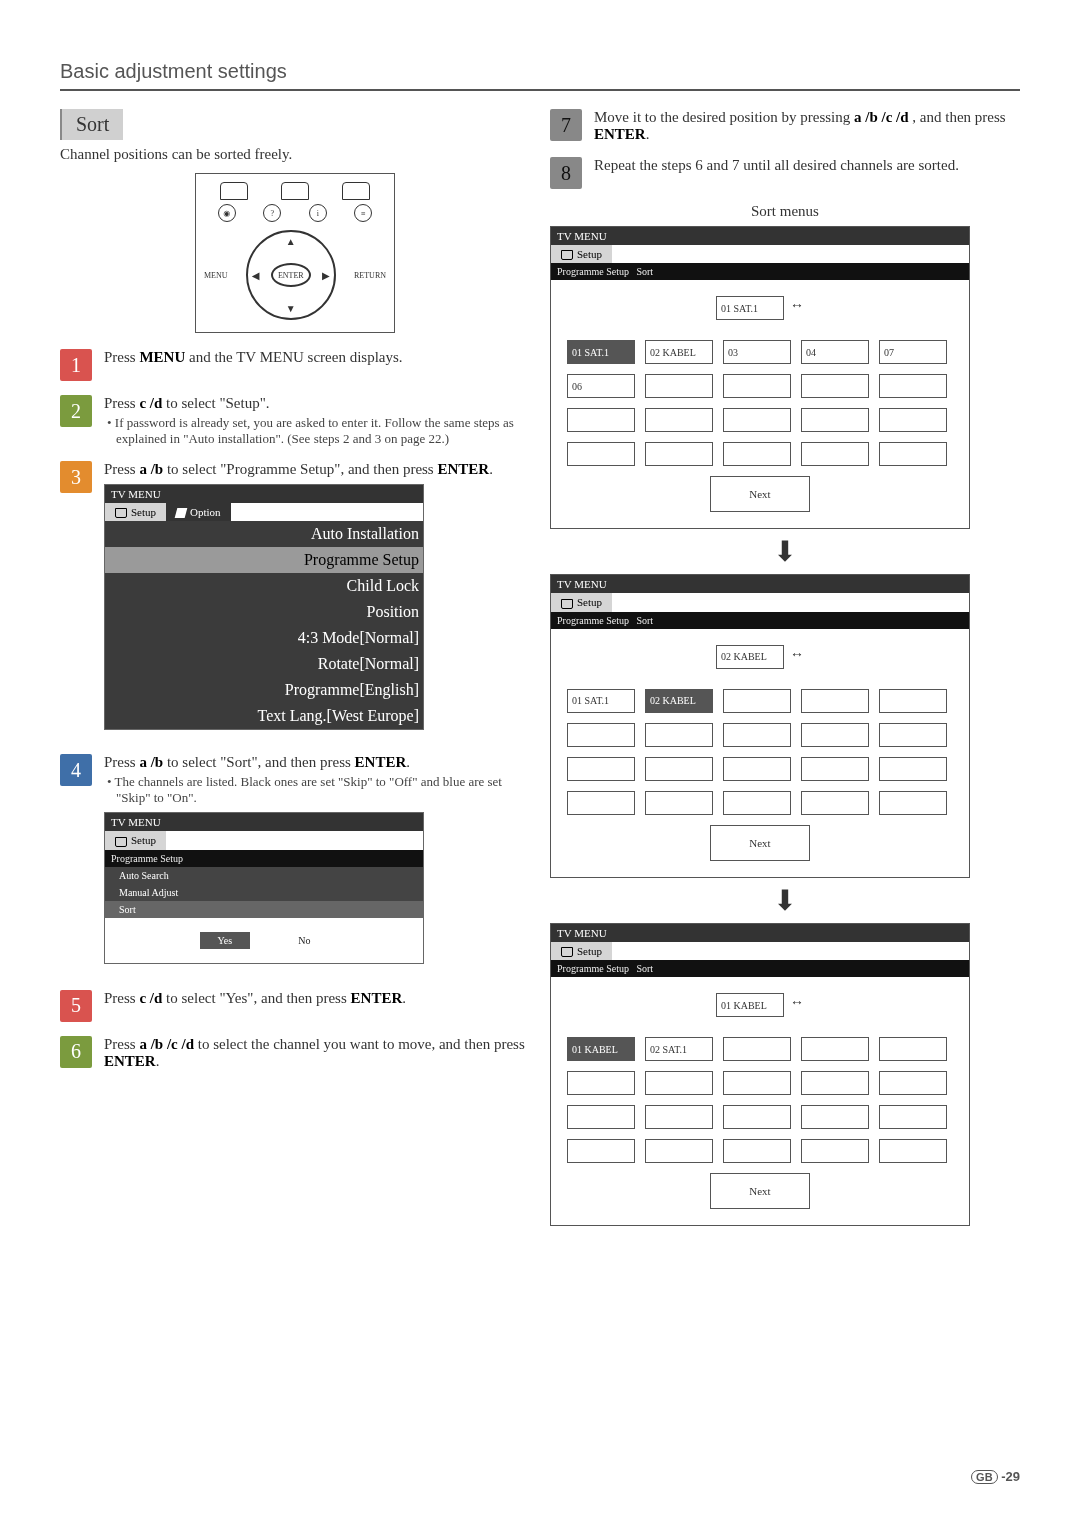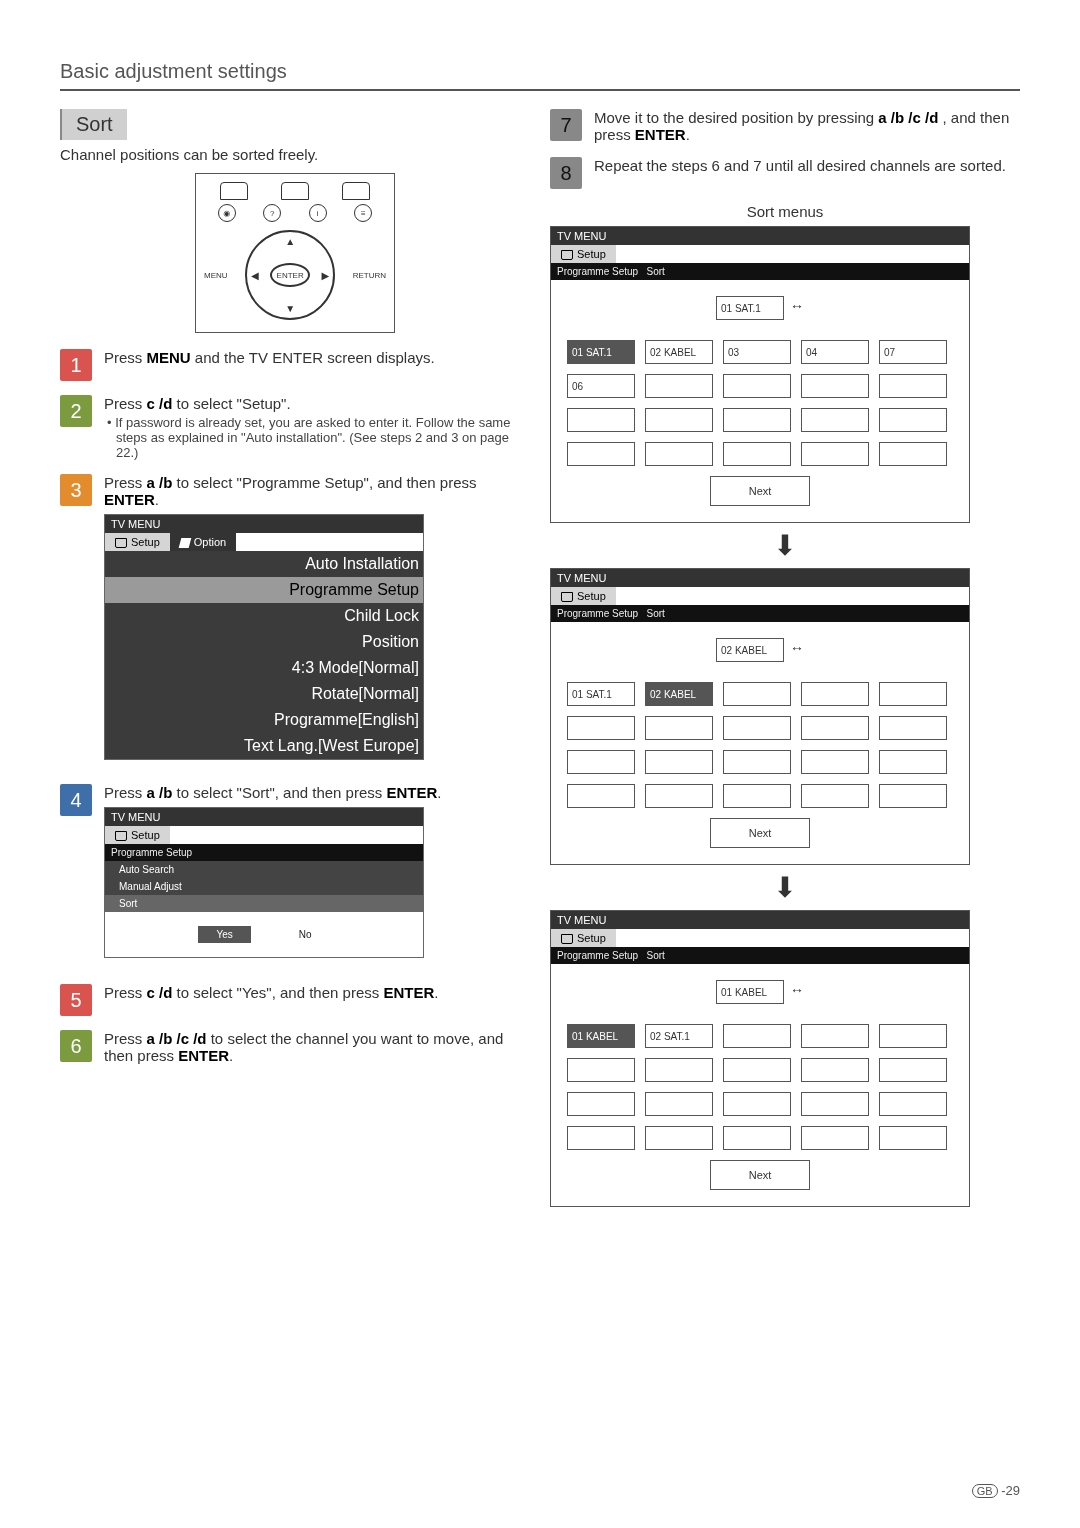--- a/index.html
+++ b/index.html
@@ -15,20 +15,21 @@
   .page-title {
     font-size: 20px;
     color: #555;
     padding-bottom: 6px;
     border-bottom: 2px solid #555;
     margin-bottom: 18px;
   }
   .columns {
     display: flex;
     gap: 20px;
+    font-family: Liberation Serif, serif;
   }
   .col { flex: 1; min-width: 0; }
 
   
   .sort-label {
     display: inline-block;
     background: #d0d0d0;
     color: #333;
     font-size: 20px;
     padding: 4px 14px;
@@ -92,37 +93,37 @@
 
   
   .sort-box { border:1px solid #555; width:420px; margin-bottom:6px;}
   .sort-inner { padding:16px;}
   .slot-row { display:flex; gap:10px; margin-bottom:10px;}
   .slot { width:68px;height:24px;border:1px solid #555;font-size:10px;display:flex;align-items:center;padding-left:4px;}
   .slot.dark{background:#555;color:#fff;}
   .slot.empty{}
   .center-line {display:flex;justify-content:center;margin-bottom:20px;}
   .arrow-lr{font-size:14px;margin-left:6px;}
-  .next-btn{width:100px;height:30px;border:1px solid #555;margin:6px auto 0 auto;display:flex;align-items:center;justify-content:center;font-size:11px;}
+  .next-btn{width:100px;height:36px;border:1px solid #555;margin:6px auto 0 auto;display:flex;align-items:center;justify-content:center;font-size:11px;}
   .big-arrow{font-size:28px;text-align:center;margin:6px 0;}
   .sort-menus-title{text-align:center;font-size:15px;margin-bottom:6px;}
 
   .step-num.step1{background:#d9534f;}
   .step-num.step2{background:#7b9b3e;}
   .step-num.step3{background:#e38c2e;}
   .step-num.step4{background:#3f6fa8;}
   .step-num.step5{background:#d9534f;}
   .step-num.step6{background:#7b9b3e;}
   .step-num.step7{background:#888;}
   .step-num.step8{background:#888;}
 
   .page-footer{
     position:absolute;
-    bottom:30px; right:60px;
-    font-size:13px;color:#555;
+    bottom:44px; right:60px;
+    font-size:13px;color:#555;font-weight:bold;
   }
   .circled{border:1px solid #555;border-radius:8px;padding:0 4px;font-size:11px;}
 
   .tv-icon{display:inline-block;width:12px;height:10px;border:1px solid currentColor;border-radius:0 0 2px 2px;margin-right:4px;vertical-align:middle;}
   .opt-icon{display:inline-block;width:10px;height:10px;background:currentColor;margin-right:4px;vertical-align:middle;transform:skewX(-15deg);}
 </style>
 </head>
 <body>
 
 <div class="page-title">Basic adjustment settings</div>
@@ -156,21 +157,21 @@
           <div class="remote-enter">ENTER</div>
         </div>
         <span class="remote-label">RETURN</span>
       </div>
     </div>
 
     
     <div class="step">
       <div class="step-num step1">1</div>
       <div class="step-content">
-        <span>Press </span><span class="b">MENU</span><span> and the TV ENTER screen displays.</span>
+        <span>Press </span><span class="b">MENU</span><span> and the TV MENU screen displays.</span>
       </div>
     </div>
 
     
     <div class="step">
       <div class="step-num step2">2</div>
       <div class="step-content">
         <span>Press </span><span class="b">c /d</span><span> to select "Setup".</span>
         <div class="sub">• <span>If password is already set, you are asked to enter it. Follow the same steps as explained in "Auto installation". (See steps 2 and 3 on page 22.)</span></div>
       </div>
@@ -224,20 +225,21 @@
           </div>
         </div>
       </div>
     </div>
 
     
     <div class="step">
       <div class="step-num step4">4</div>
       <div class="step-content">
         <span>Press </span><span class="b">a /b</span><span> to select "Sort", and then press </span><span class="b">ENTER</span><span>.</span>
+        <div class="sub">• <span>The channels are listed.  Black ones are set "Skip" to "Off" and blue are set "Skip" to "On".</span></div>
 
         <div class="tv-small">
           <div class="tv-title">TV MENU</div>
           <div class="tv-tabs">
               <div class="tab active"><span class="tv-icon"></span><span>Setup</span></div>
             </div>
           <div class="tv-breadcrumb">Programme Setup</div>
           <div class="tv-list2">
             <div class="item">Auto Search</div>
             <div class="item">Manual Adjust</div>

